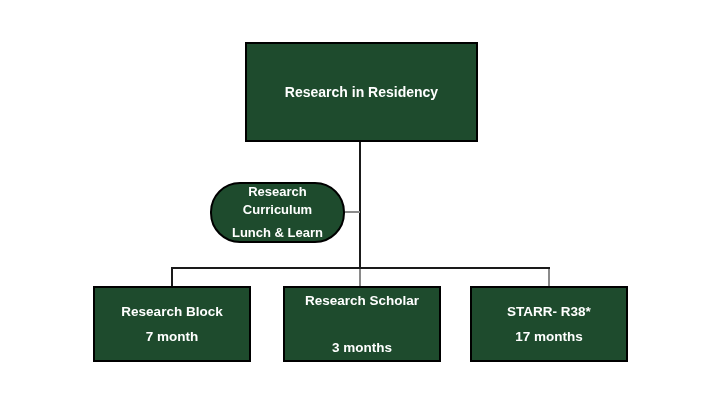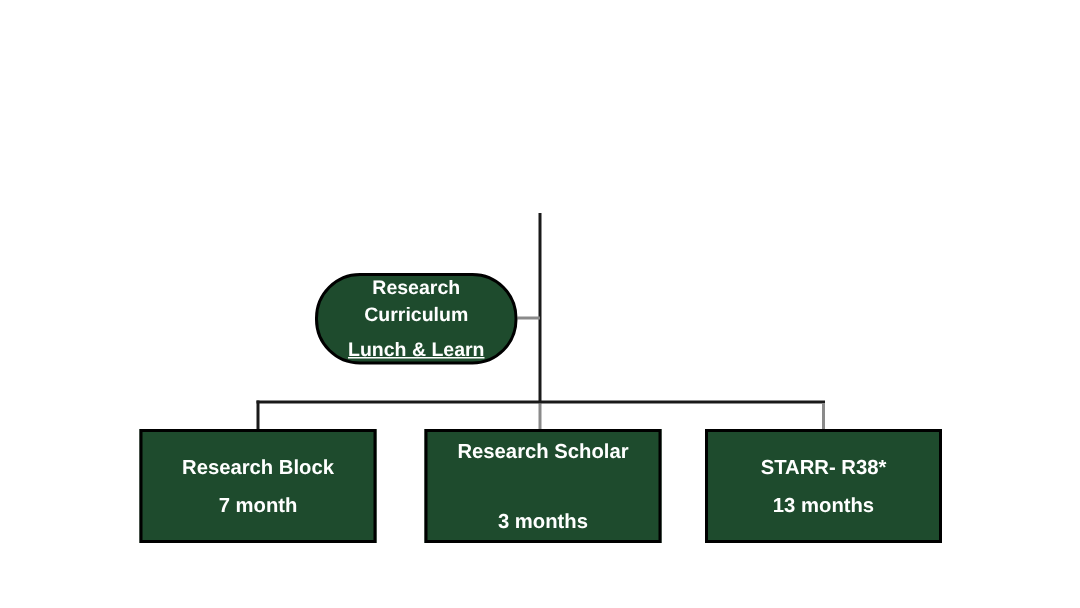--- a/index.html
+++ b/index.html
@@ -45,21 +45,21 @@
   }
   .node--child{
     top:286px; width:158px; height:76px;
     font-size:13.5px;
     row-gap:10px;
     justify-content:center;
   }
   .node--block{ left:93px; }
   .node--scholar{ left:283px;gap:32px; }
   .node--starr{ left:470px; }
-  .curriculum-subtitle{ margin-top:6px;text-decoration:underline; }
+  .curriculum-subtitle{ margin-top:6px; }
   .line{
     position:absolute;
     background:var(--connector-black);
   }
   .line--gray{ background:var(--connector-gray); }
   .line--root-v   { left:359px; top:142px; width:2px;  height:127px; }
   .line--h-main   { left:171px; top:267px; width:379px; height:2px;  }
   .line--stub-l   { left:171px; top:267px; width:2px;  height:19px;  }
   .line--stub-m   { left:359px; top:269px; width:2px;  height:17px;  }
   .line--stub-r   { left:548px; top:269px; width:2px;  height:17px;  }
@@ -70,35 +70,38 @@
 
 <div class="canvas">
 
   <div class="line line--root-v"></div>
   <div class="line line--h-main"></div>
   <div class="line line--stub-l"></div>
   <div class="line line--gray line--stub-m"></div>
   <div class="line line--gray line--stub-r"></div>
   <div class="line line--gray line--curric-h"></div>
 
+  <div class="node node--root">
+    <span>Research in Residency</span>
+  </div>
 
   <div class="node node--curriculum">
     <span>Research</span>
     <span>Curriculum</span>
     <span class="curriculum-subtitle">Lunch &amp; Learn</span>
   </div>
 
   <div class="node node--child node--block">
     <span>Research Block</span>
     <span>7 month</span>
   </div>
 
   <div class="node node--child node--scholar">
     <span>Research Scholar</span>
     <span>3 months</span>
   </div>
 
   <div class="node node--child node--starr">
     <span>STARR- R38*</span>
-    <span>13 months</span>
+    <span>17 months</span>
   </div>
 
 </div>
 
 </body></html>

